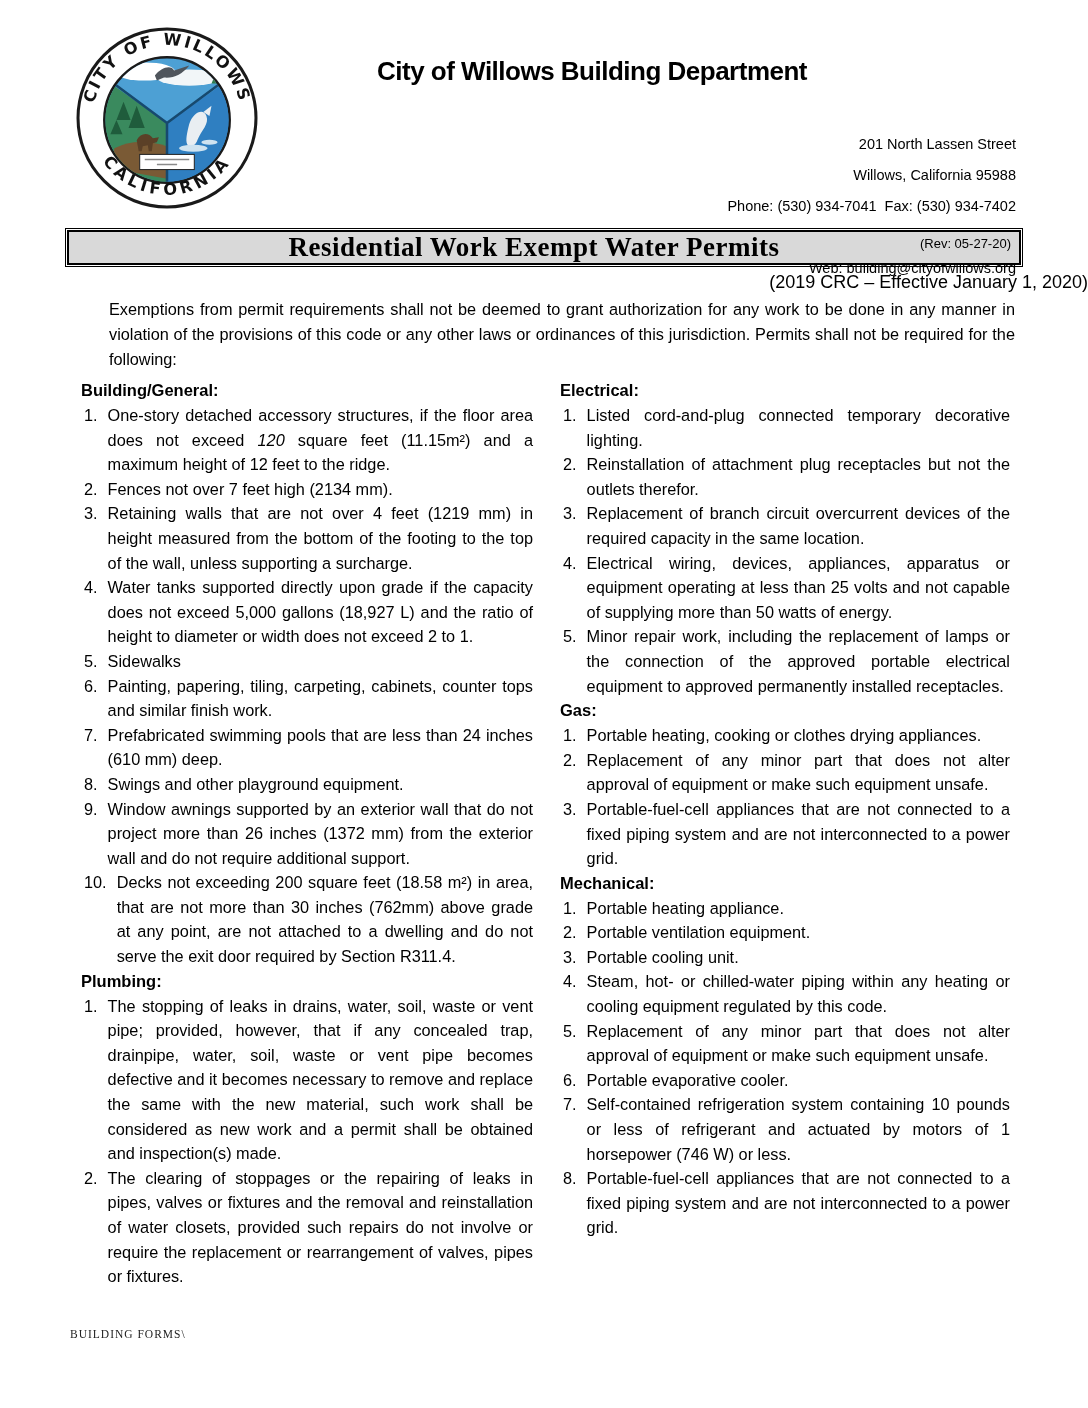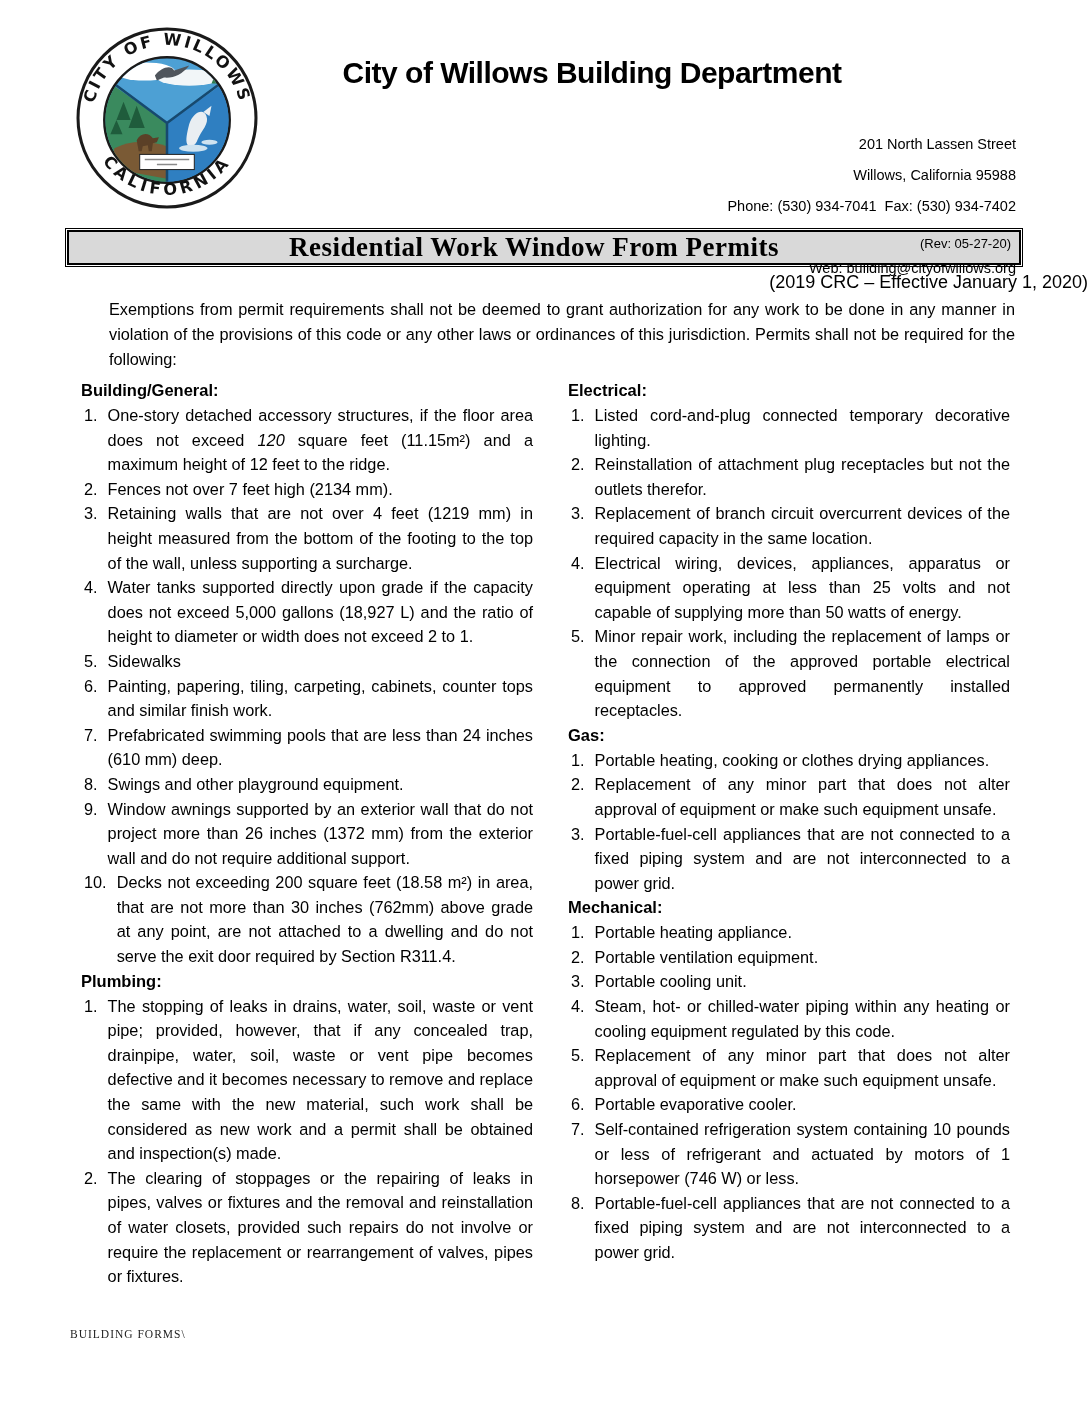--- a/index.html
+++ b/index.html
@@ -12,21 +12,21 @@
     overflow:hidden;
     box-sizing:border-box;
   }
   
   .hdr { position:relative; height:228px; }
   .seal { position:absolute; left:76px; top:26px; width:182px; height:184px; }
   .doc-title {
     position:absolute; left:0; top:56px; width:100%;
     box-sizing:border-box; padding-left:96px;
     text-align:center;
-    font-size:30px; font-weight:bold; letter-spacing:-0.5px;
+    font-size:26px; font-weight:bold; letter-spacing:-0.5px;
     margin:0;
   }
   .address {
     position:absolute; right:72px; top:123px;
     text-align:right; font-size:14.5px; line-height:20px;
   }
   .address div { white-space:pre;margin-top:11px; }
   
   .banner-outer { margin:0 65px; border:1px solid #000; padding:1px; }
   .banner {
@@ -48,21 +48,21 @@
   }
   
   .intro {
     margin:4px 73px 6px 109px;
     font-size:16.3px; line-height:25px;
     text-align:justify;
   }
   
   .cols {
     margin:2px 78px 0 81px;
-    display:flex; gap:35px;
+    display:flex; gap:27px;
   }
   .col-left  { flex:0 0 452px; }
   .col-right { flex:1; }
   .sec-heading {
     font-weight:bold; font-size:16.5px; line-height:25px;
   }
   ol.items { list-style:none; margin:0; padding:0; }
   ol.items li {
     display:flex;
     font-size:16.3px; line-height:24.6px;
@@ -139,21 +139,21 @@
       <div>201 North Lassen Street</div>
       <div>Willows, California 95988</div>
       <div>Phone: (530) 934-7041  Fax: (530) 934-7402</div>
       <div>24 hour Inspection Request Line: (530) 934-2465 call 24 hours  before</div>
       <div>Web: building@cityofwillows.org</div>
     </div>
   </div>
 
   <div class="banner-outer">
     <div class="banner" id="banner-fill" style="background: rgb(217, 217, 217);">
-      <span class="banner-title">Residential Work Window From Permits</span>
+      <span class="banner-title">Residential Work Exempt Water Permits</span>
       <span class="banner-rev">(Rev: 05-27-20)</span>
     </div>
   </div>
 
   <div class="subtitle">(2019 CRC – Effective January 1, 2020)</div>
 
   <p class="intro">Exemptions from permit requirements shall not be deemed to grant authorization for any work to be done in any manner in violation of the provisions of this code or any other laws or ordinances of this jurisdiction.  Permits shall not be required for the following:</p>
 
   <div class="cols">
     <div class="col-left">

